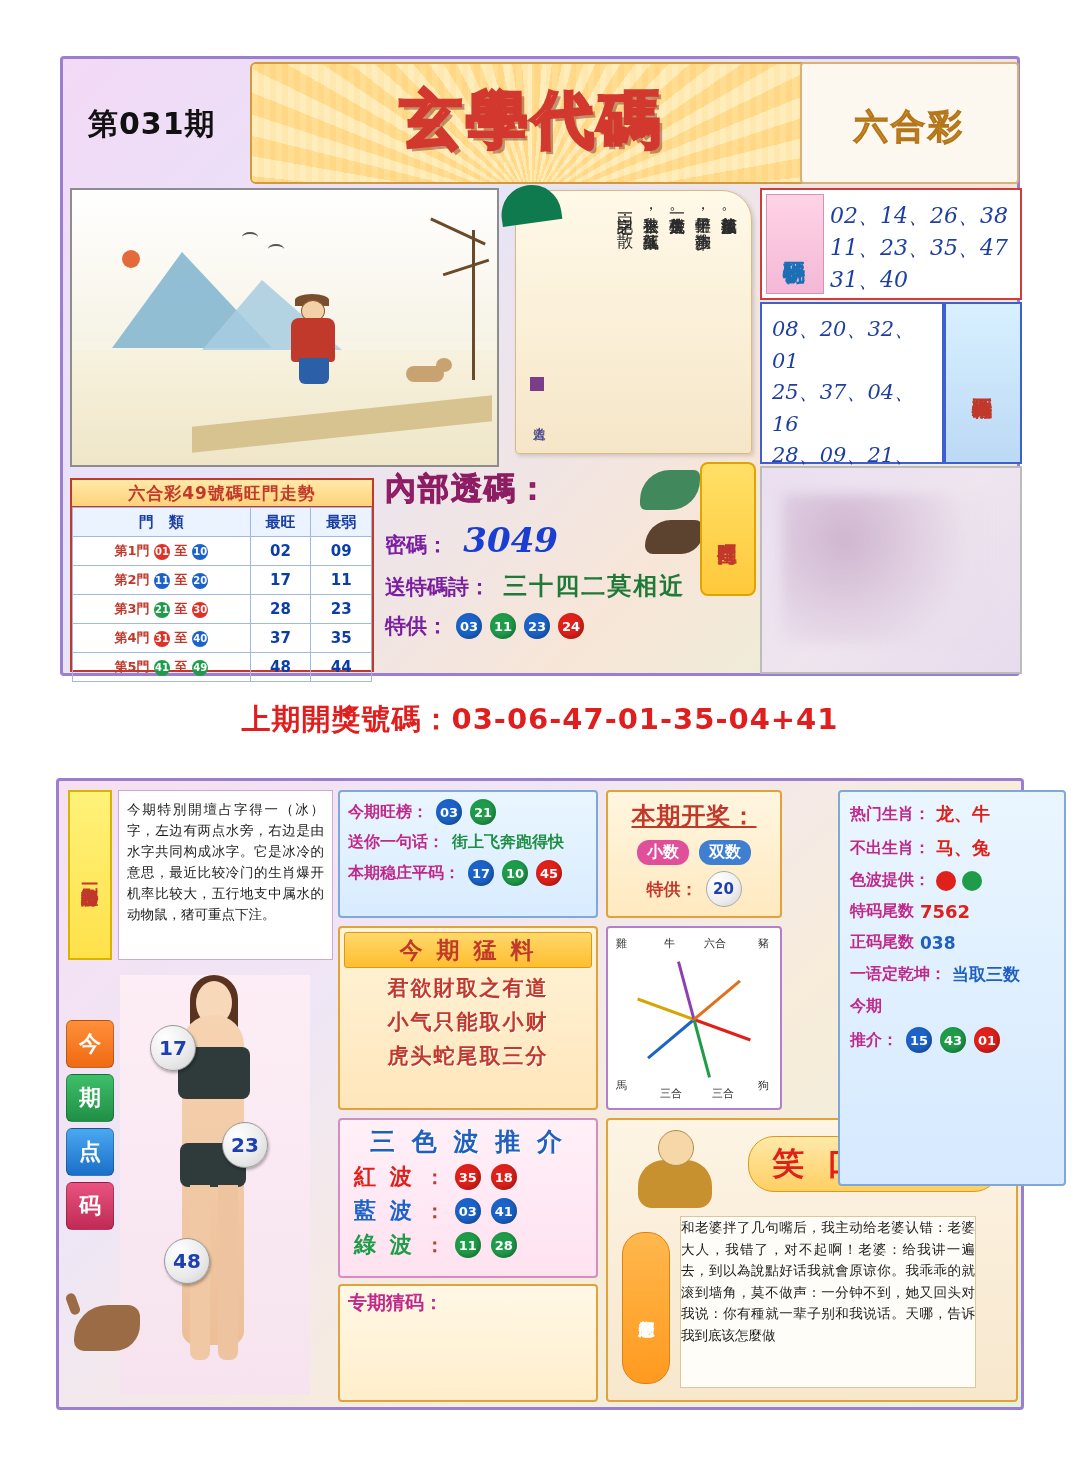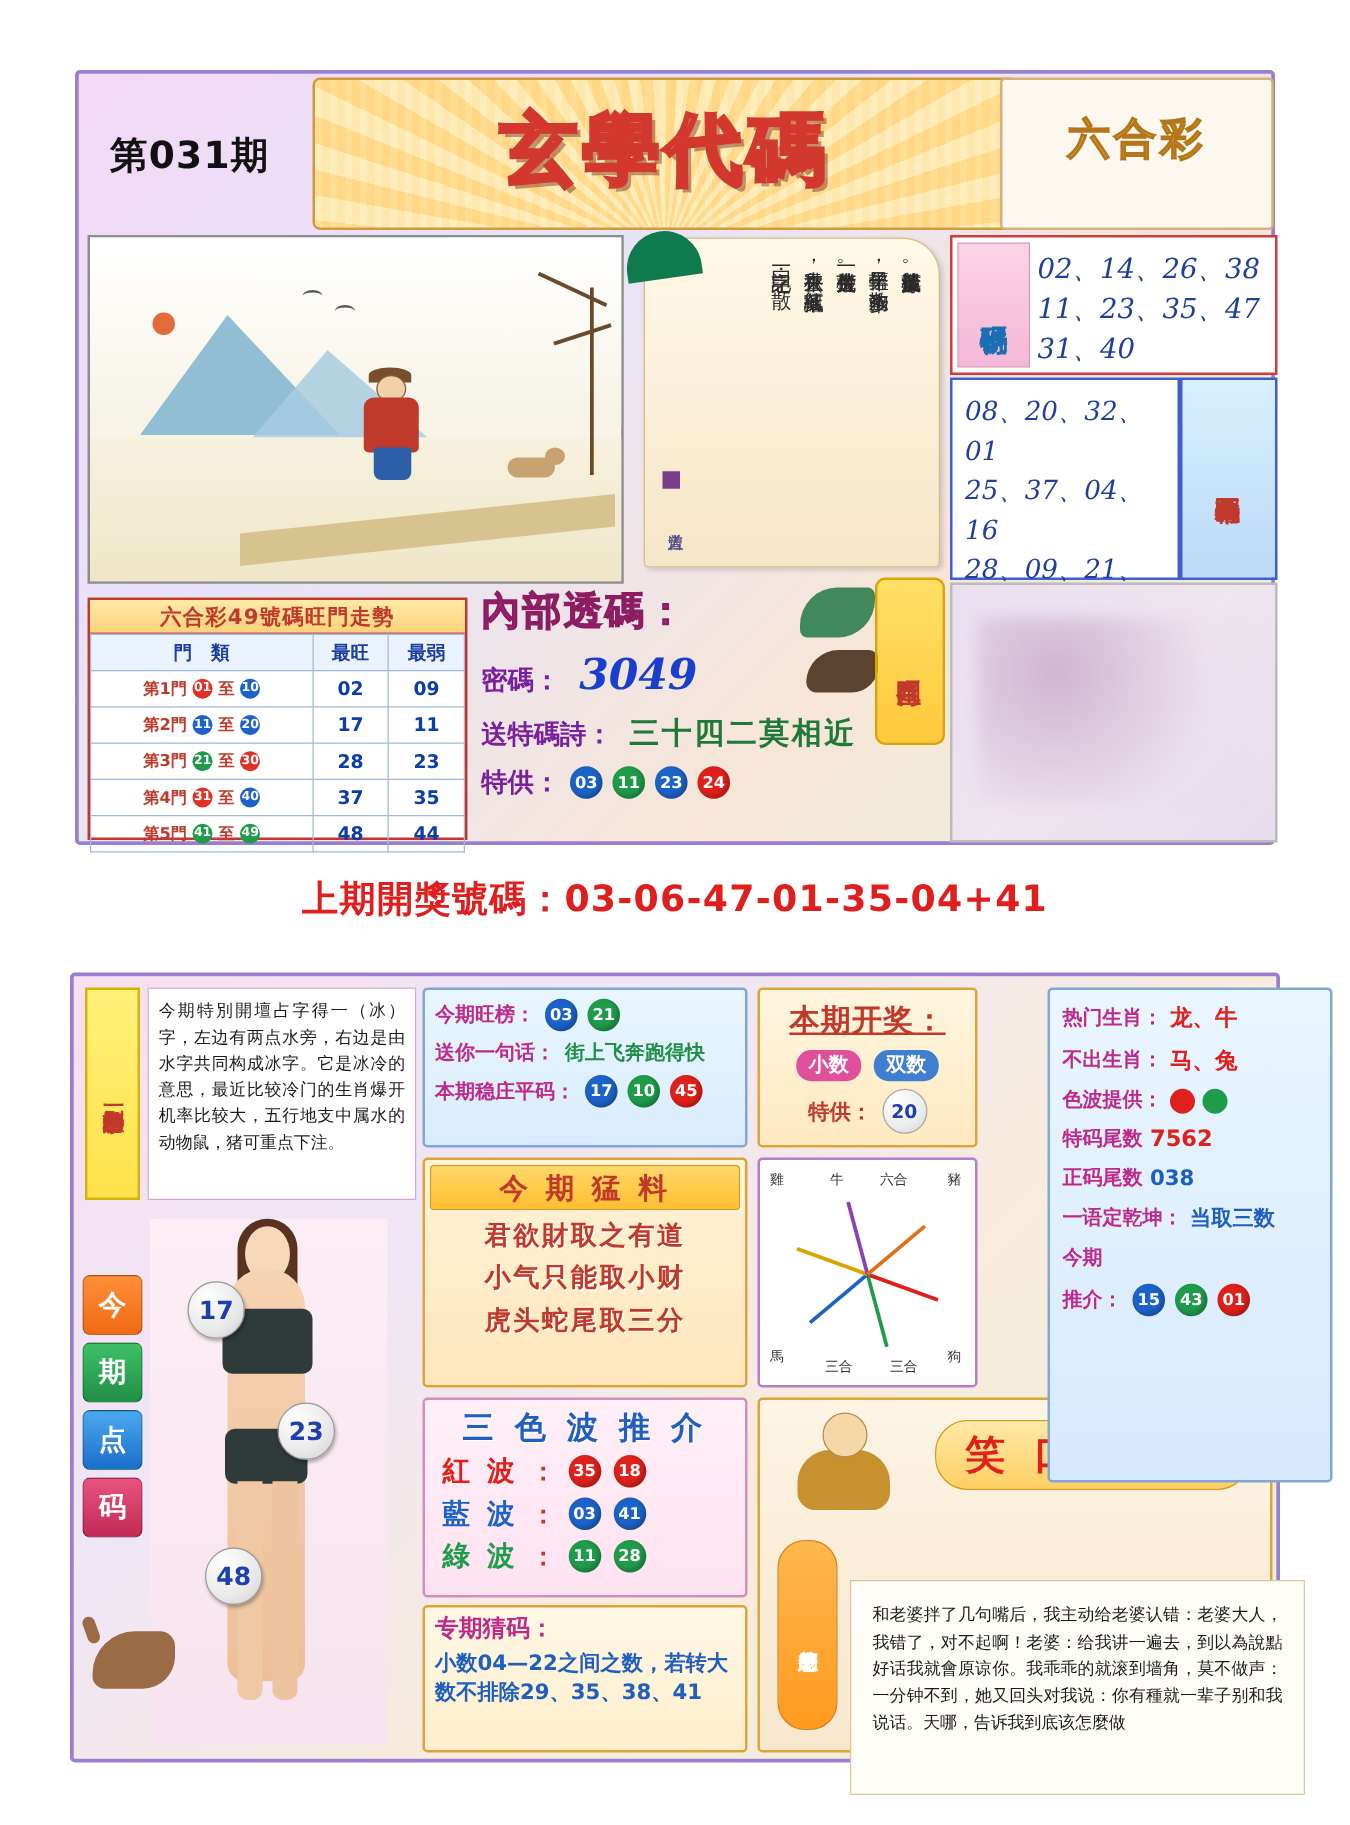--- a/index.html
+++ b/index.html
@@ -52,21 +52,21 @@
     -webkit-text-stroke:3px #d2382e;
     text-shadow:4px 4px 0 rgba(120,40,30,.45);
     letter-spacing:4px;
     font-family:"DejaVu Sans","Liberation Sans",sans-serif;
   }
   #brand-box{
     position:absolute;left:800px;top:62px;width:215px;height:118px;
     background:#fdf8ef;border:2px solid #d6b27a;border-radius:4px;
   }
   #brand-box .t{
-    position:absolute;left:0;top:24px;width:100%;text-align:center;
+    position:absolute;left:0;top:40px;width:100%;text-align:center;
     font-size:34px;font-weight:bold;color:#e2a33c;
     -webkit-text-stroke:1px #b4761a;
     letter-spacing:3px;
   }
 
   
   #painting{
     position:absolute;left:70px;top:188px;width:425px;height:275px;
     background:linear-gradient(#fdfbf2,#f4efe0);
     border:2px solid #8d8d8d;
@@ -400,24 +400,24 @@
   #box-joke .money .sack{position:absolute;left:10px;top:30px;width:74px;height:48px;background:#c8912f;border-radius:26px 26px 14px 14px;}
   #box-joke .money .face{position:absolute;left:30px;top:0px;width:34px;height:34px;border-radius:50%;background:#f6d8a8;border:1px solid #b58a4f;}
   #box-joke .sideLabel{
     position:absolute;left:14px;top:112px;width:46px;height:150px;
     background:linear-gradient(#ffb84d,#ff9a1f);
     border-radius:22px;border:1px solid #d98219;
     color:#fff;font-size:16px;font-weight:bold;
     display:flex;align-items:center;justify-content:center;
   }
   #box-joke .body{
-    position:absolute;left:72px;top:96px;width:364px;height:172px;
+    position:absolute;left:72px;top:96px;width:296px;height:172px;
     background:#fffdf7;border:1px solid #dcc79a;
-    padding:17px;box-sizing:border-box;
-    font-size:13.5px;line-height:1.6;color:#1a1a1a;text-align:justify;margin-top:48px;
+    padding:0;box-sizing:border-box;
+    font-size:13.5px;line-height:1.6;color:#1a1a1a;text-align:justify;
   }
 
   
   #box-info{
     left:790px;top:790px;width:228px;height:396px;
     background:linear-gradient(#eaf6ff,#d6e9ff);
     border:2px solid #7fa8d8;
     margin-left:48px;
   }
   #box-info .r{display:flex;align-items:center;gap:6px;margin:10px 10px;}
@@ -666,21 +666,20 @@
     <div class="wave-row">
       <span class="wave-name wn-green">綠 波</span>
       <span style="color:#c0392b;font-size:20px;font-weight:bold">：</span>
       <span class="ball" style="background:#1f9c4a">11</span>
       <span class="ball" style="background:#1f9c4a">28</span>
     </div>
   </div>
 
   <div class="sect" id="box-guess">
     <div class="cap">专期猜码：</div>
-    <div class="txt">小数04—22之间之数，若转大数不排除29、35、38、41</div>
   </div>
 
   <div class="sect" id="box-draw">
     <div class="t">本期开奖：</div>
     <div class="pair">
       <span class="pill pill-pink">小数</span>
       <span class="pill pill-blue">双数</span>
     </div>
     <div class="sp">
       <span>特供：</span>

